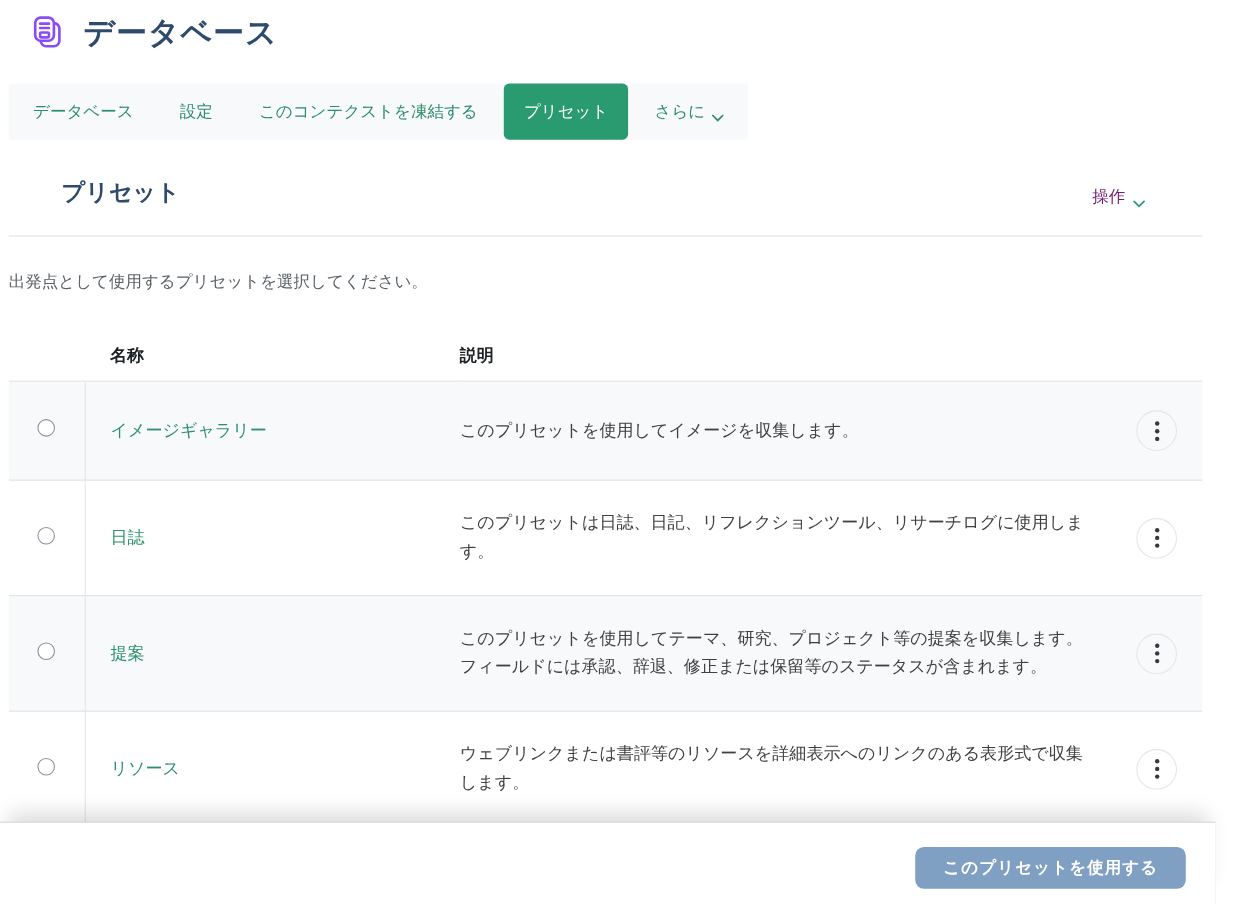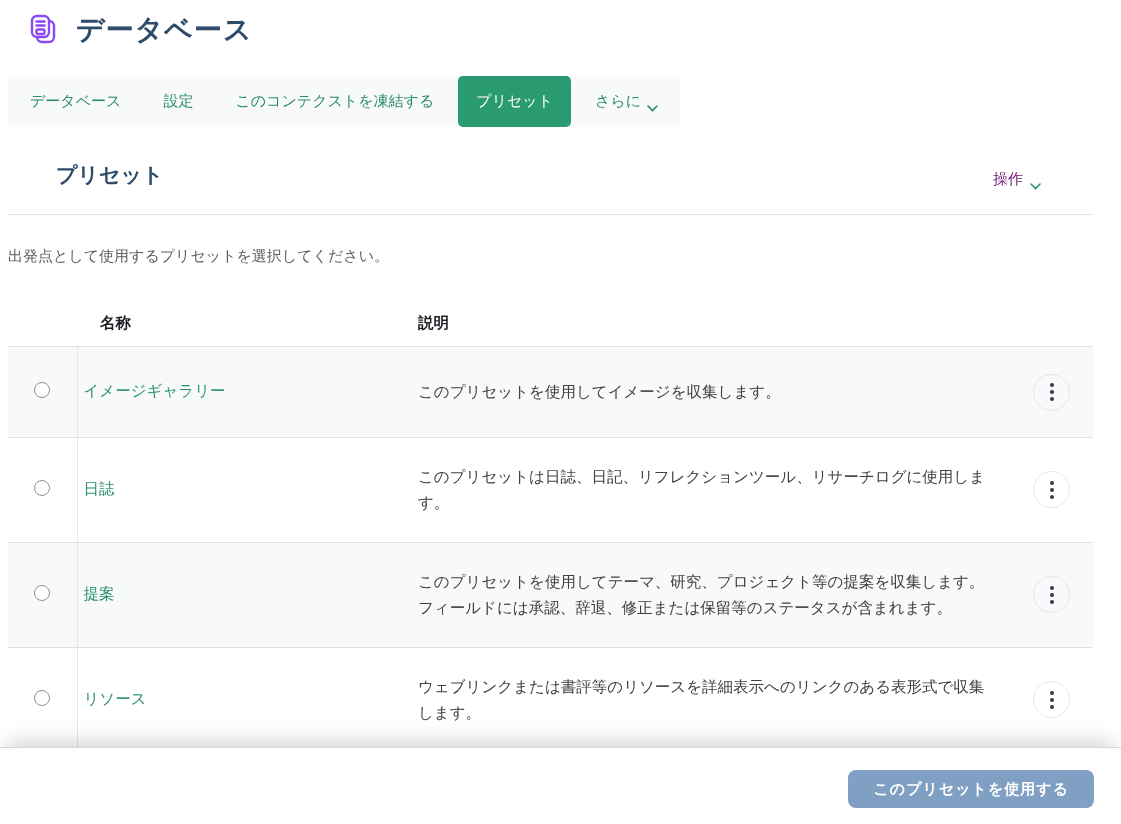--- a/index.html
+++ b/index.html
@@ -36,31 +36,31 @@
   table.presets { width:100%; border-collapse:collapse; margin-top:35px; table-layout:fixed; }
   col.c1 { width:69px; } col.c2 { width:341px; } col.c3 { width:592px; } col.c4 { width:83px; }
   th { text-align:left; font-weight:bold; color:#1d2125; font-size:15.5px; padding:12px 0;
        border-bottom:1px solid #dee2e6; }
   th.h-name { padding-left:23px; }
   tbody td { padding:26px 0; border-bottom:1px solid #dee2e6; vertical-align:middle; font-size:15.5px; }
   tbody tr:nth-child(odd) { background:#f8f9fa; }
   td.c-radio { border-right:1px solid #e4e7ea; text-align:center; }
   .radio { width:16px; height:16px; border:1px solid #8d939a; border-radius:50%; background:#fff;
            display:inline-block; cursor:pointer; }
-  td.c-name { padding-left:6px; }
+  td.c-name { padding-left:23px; }
   td.c-name a { color:#2b9169; text-decoration:none; cursor:pointer; }
   td.c-desc { color:#404040; line-height:26px; padding-right:20px; }
   td.c-menu { text-align:center; }
   .kebab { width:37px; height:37px; border-radius:50%; border:1px solid #e4e7ea; background:transparent;
            display:inline-flex; flex-direction:column; align-items:center; justify-content:center; gap:3px;
            cursor:pointer; padding:0; }
   .kebab i { width:4px; height:4px; background:#343a40; border-radius:50%; display:block; }
 
   
-  .sticky-footer { position:absolute; left:0; right:0; bottom:0; height:76px; background:#fff;
+  .sticky-footer { position:absolute; left:0; right:16px; bottom:0; height:76px; background:#fff;
                    box-shadow:0 -1px 0 #d6d6d6, 0 -16px 18px -8px rgba(0,0,0,.15); }
   .use-preset-btn { position:absolute; right:27px; top:22px; height:38px; padding:0 25px;
                     background:#7f9fc3; color:#fff; border:0; border-radius:8px;
                     font-size:15px; font-weight:bold; letter-spacing:1px; cursor:pointer;
                     font-family:"Liberation Sans","DejaVu Sans",sans-serif; }
 </style>
 </head>
 <body>
 
 <div class="content">

